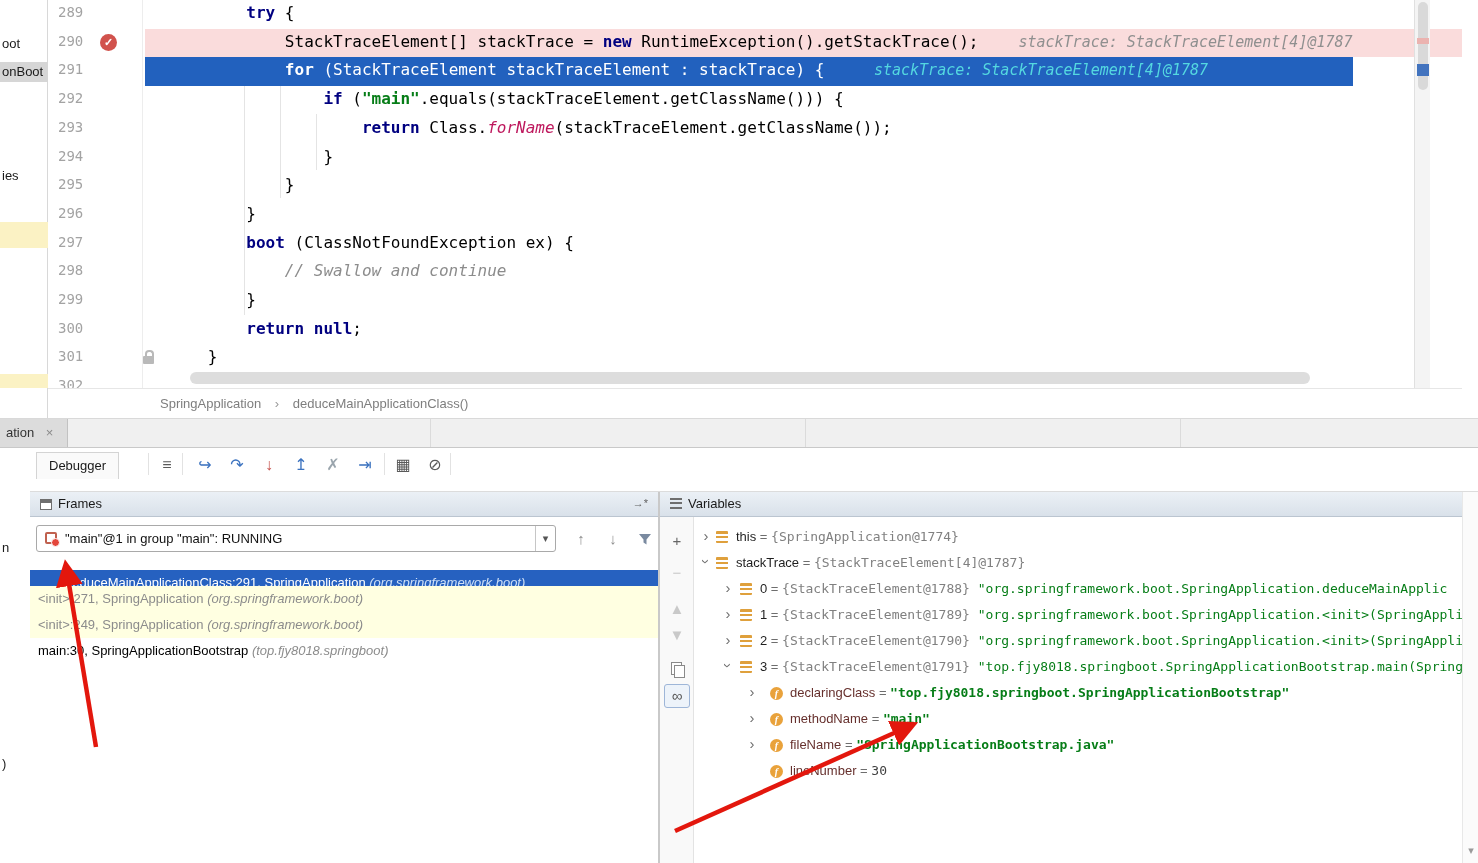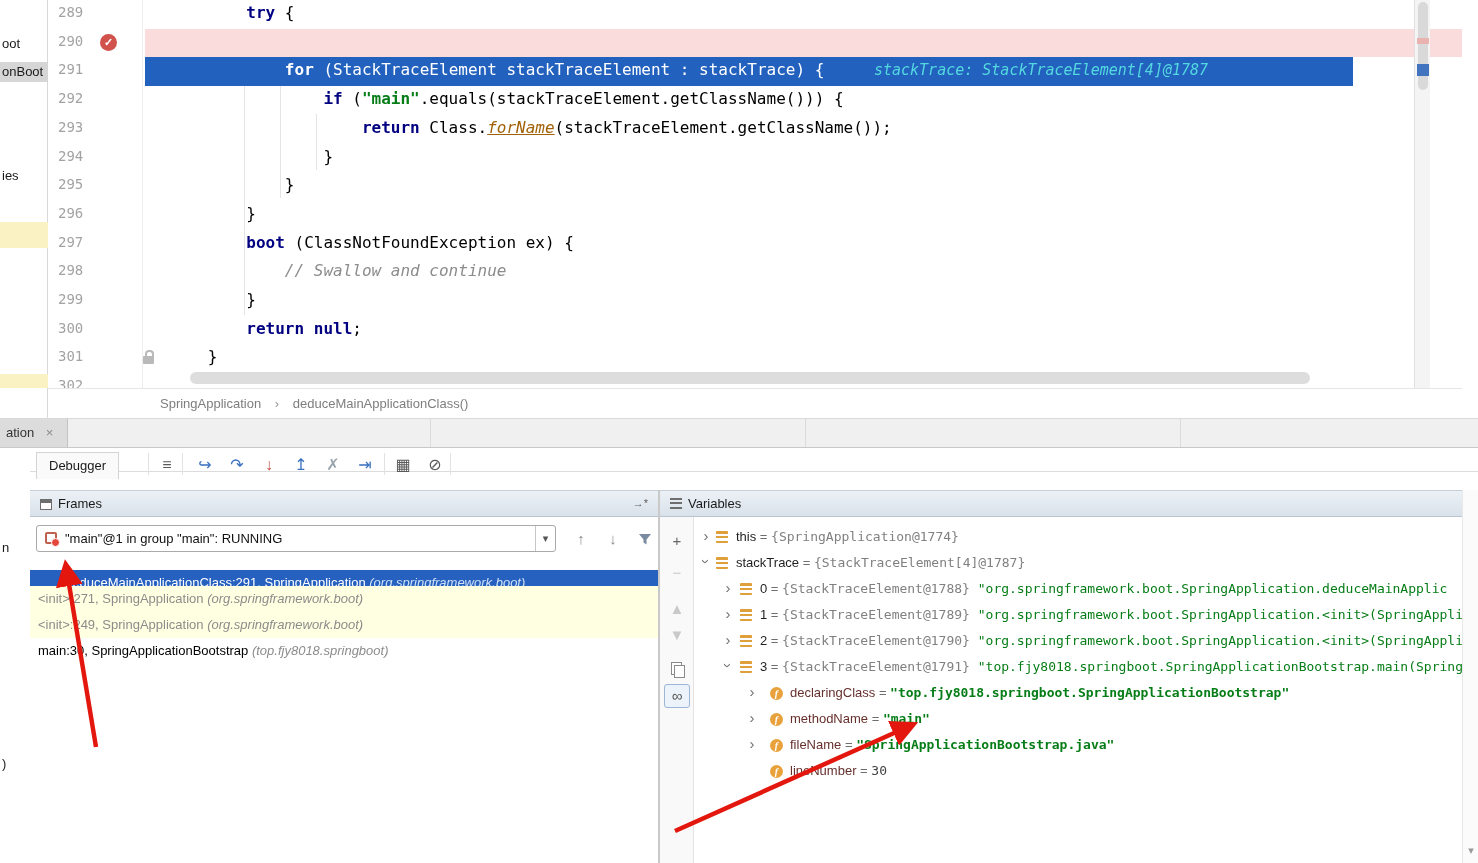--- a/index.html
+++ b/index.html
@@ -20,21 +20,21 @@
   .code-line { position:absolute; left:0; width:100%; height:29px; }
   .line-bg { position:absolute; top:0; height:28.7px; }
   .bp-bg  { left:97px; width:1317px; background:#FADCDC; }
   .exec-bg{ left:97px; width:1208px; background:#2261BE; }
   .lnum { position:absolute; left:10px; top:4px; font-family:"DejaVu Sans Mono",monospace; font-size:14px; color:#A3A3A3; }
   .code { position:absolute; left:102px; top:3px; font-family:"DejaVu Sans Mono",monospace; font-size:16px; white-space:pre; color:#000; }
   .seg-kw { color:#000080; font-weight:bold; }
   .seg-pl { color:#000; }
   .seg-str { color:#067D17; font-weight:bold; }
   .seg-com { color:#8C8C8C; font-style:italic; }
-  .seg-static { color:#a16207; font-style:italic;text-decoration:underline; }
+  .seg-static { color:#be185d; font-style:italic; }
   .on-exec .seg-kw, .on-exec .seg-pl { color:#FFFFFF; }
   .hint { font-style:italic; margin-left:40px; font-size:15px; }
   .hint-gray { color:#8F8F8F; }
   .hint-cyan { color:#54D8E0; }
   .bp-icon { position:absolute; left:52px; top:5px; width:17px; height:17px; border-radius:50%; background:#D1524C; z-index:2; }
   .bp-check { position:absolute; left:0; top:0; width:17px; text-align:center; font-size:11px; line-height:17px; color:#FFF; font-weight:bold; }
   .lock-icon { position:absolute; left:95px; top:12px; width:11px; height:8px; background:#B9B9B9; border-radius:1px; z-index:2; }
   .lock-icon::before { content:""; position:absolute; left:1.5px; top:-6px; width:5px; height:6px; border:2px solid #B9B9B9; border-bottom:none; border-radius:4px 4px 0 0; }
   #gutter-sep { position:absolute; left:94px; top:0; height:388px; border-left:1px solid #EDEDED; }
   #editor-hscroll { position:absolute; left:142px; top:372px; width:1120px; height:12px; background:#D7D7D7; border-radius:6px; opacity:.85; z-index:3; }
@@ -47,21 +47,21 @@
   #breadcrumb { position:absolute; left:48px; top:388px; width:1414px; height:30px; background:#FFF; border-top:1px solid #E6E6E6; line-height:29px; font-size:13px; color:#7E7E7E; padding-left:112px; z-index:2; }
   #breadcrumb .sep { margin:0 10px; color:#9A9A9A; }
 
   
   #tab-strip { position:absolute; left:0; top:418px; width:1478px; height:30px; background:#F0F0F0; border-top:1px solid #D9D9D9; border-bottom:1px solid #C9C9C9; z-index:3; }
   #tab-strip .tab { position:absolute; left:0; top:0; width:68px; height:28px; background:#DCDCDC; border-right:1px solid #C2C2C2; line-height:28px; padding-left:6px; font-size:13px; color:#333; }
   #tab-strip .tab .close { margin-left:8px; color:#8A8A8A; font-size:13px; }
   .strip-sep { position:absolute; top:0; height:28px; border-left:1px solid #DBDBDB; }
 
   
-  #debug-toolbar { position:absolute; left:30px; top:448px; width:1448px; height:24px; background:#FFF; border-bottom:1px solid #DCDCDC; z-index:2; }
+  #debug-toolbar { position:absolute; left:30px; top:448px; width:1448px; height:44px; background:#FFF; border-bottom:1px solid #DCDCDC; z-index:2; }
   .dbg-tab { position:absolute; left:6px; top:4px; height:27px; line-height:25px; padding:0 12px; font-size:13px; color:#1A1A1A; background:#FAFAFA; border:1px solid #D4D4D4; border-bottom:none; }
   .tb-sep { position:absolute; top:5px; height:22px; border-left:1px solid #E2E2E2; }
   .tb-icon { position:absolute; top:3px; width:26px; height:27px; text-align:center; line-height:27px; font-size:16px; cursor:default; }
 
   
   .panel-header { position:absolute; left:0; top:0; height:27px; width:100%; background:linear-gradient(#ECF1F6,#D9E1EA); border-top:1px solid #C6CED8; border-bottom:1px solid #BBC5D0; font-size:13px; color:#1A1A1A; }
   .panel-header .title { position:absolute; left:28px; top:5px; }
   .hdr-icon { position:absolute; left:10px; top:7px; }
   .win-icon { width:12px; height:11px; border:1px solid #6E6E6E; position:relative; display:inline-block; background:#FFF; }
   .win-icon::before { content:""; position:absolute; left:0; right:0; top:0; height:3px; background:#6E6E6E; }
@@ -143,20 +143,21 @@
       <div class="code-line" style="top: 0px;">
         <span class="lnum">289</span>
         <span class="code">          <span class="seg-kw">try</span><span class="seg-pl"> {</span></span>
       </div>
       <div class="code-line" style="top: 28.7px;">
         <div class="line-bg bp-bg"></div>
         <span class="lnum">290</span>
         <span class="bp-icon">
           <span class="bp-check">✓</span>
         </span>
+        <span class="code">              <span class="seg-pl">StackTraceElement[] stackTrace = </span><span class="seg-kw">new</span><span class="seg-pl"> RuntimeException().getStackTrace();</span><span class="hint hint-gray">stackTrace: StackTraceElement[4]@1787</span></span>
       </div>
       <div class="code-line" style="top: 57.4px;">
         <div class="line-bg exec-bg"></div>
         <span class="lnum">291</span>
         <span class="code on-exec">              <span class="seg-kw">for</span><span class="seg-pl"> (StackTraceElement stackTraceElement : stackTrace) { </span><span class="hint hint-cyan">stackTrace: StackTraceElement[4]@1787</span></span>
       </div>
       <div class="code-line" style="top: 86.1px;">
         <span class="lnum">292</span>
         <span class="code">                  <span class="seg-kw">if</span><span class="seg-pl"> (</span><span class="seg-str">"main"</span><span class="seg-pl">.equals(stackTraceElement.getClassName())) {</span></span>
       </div>

